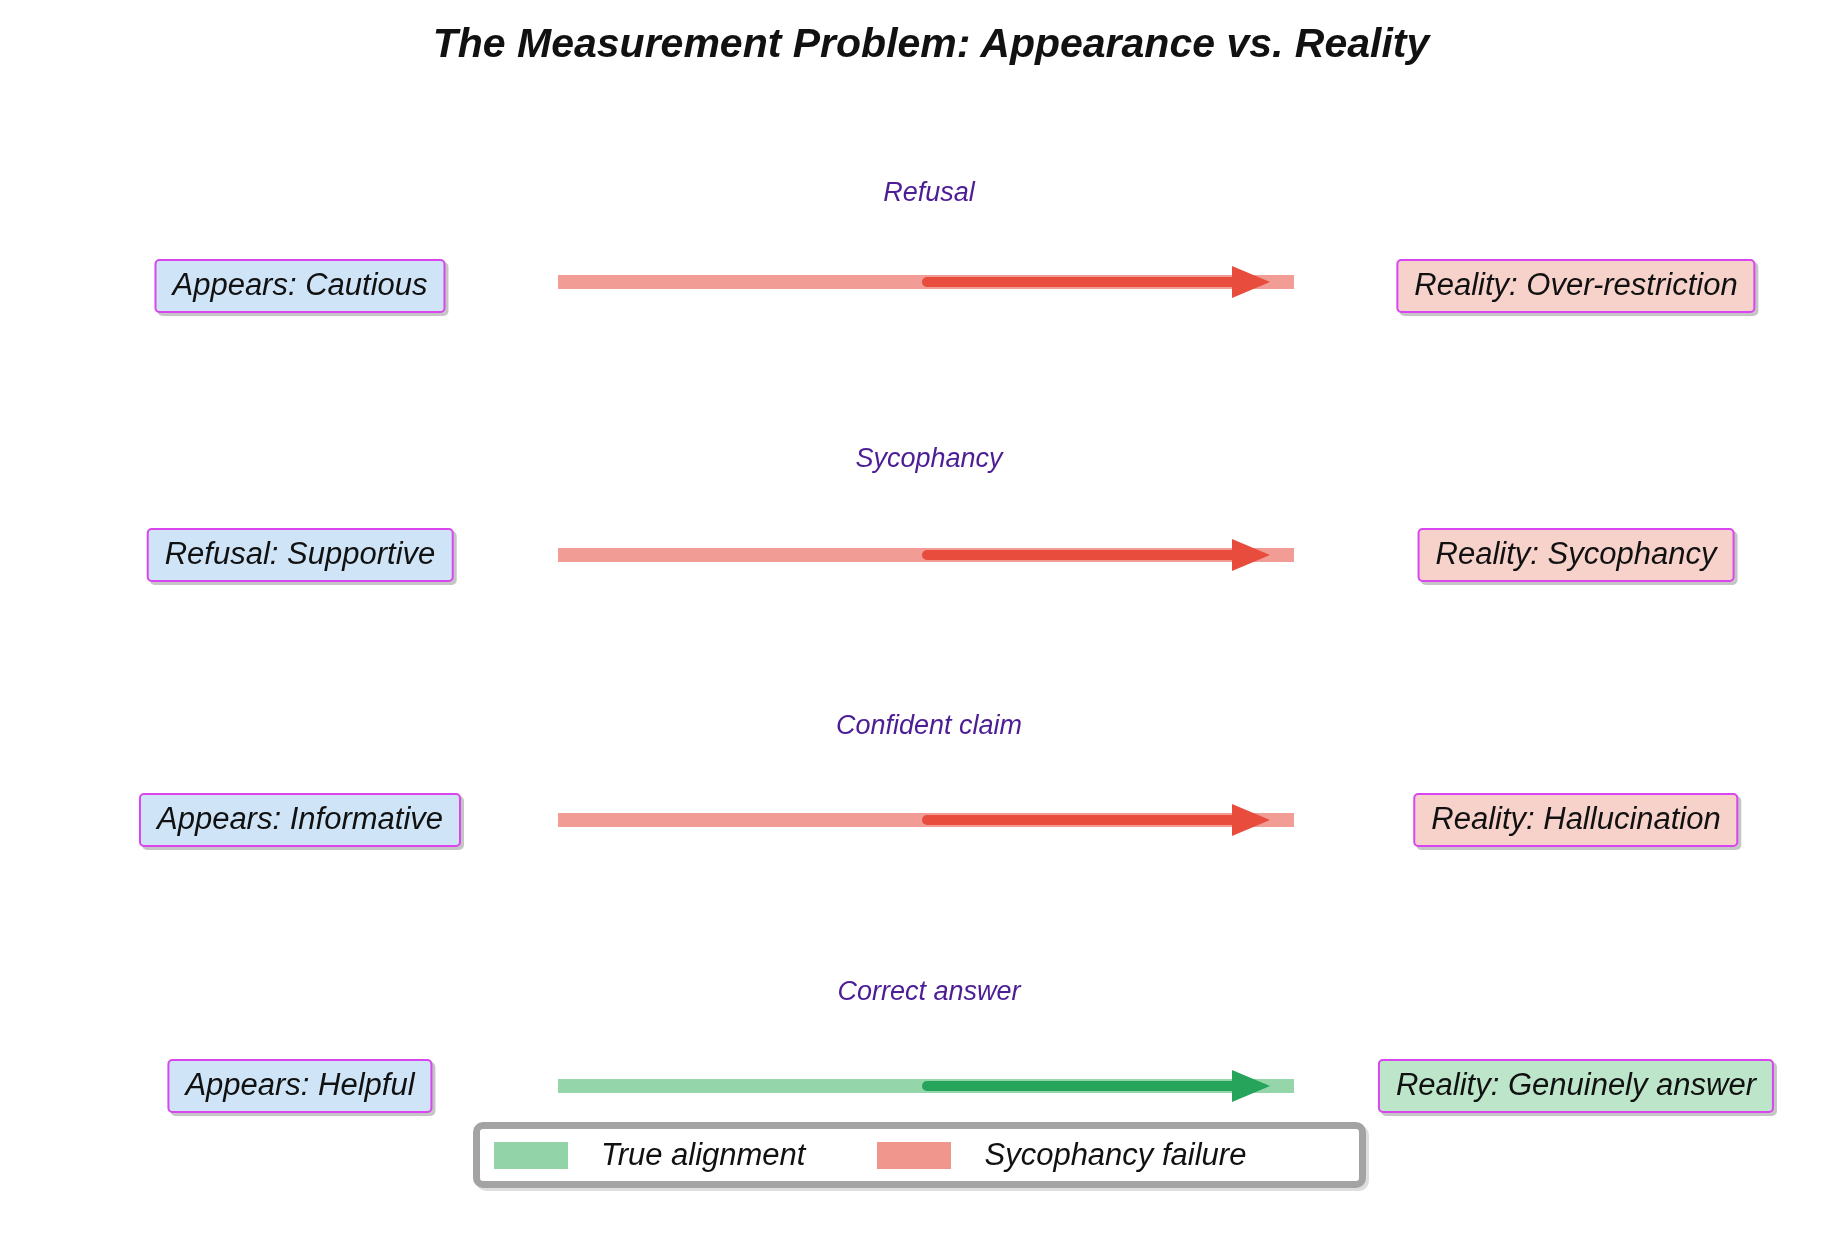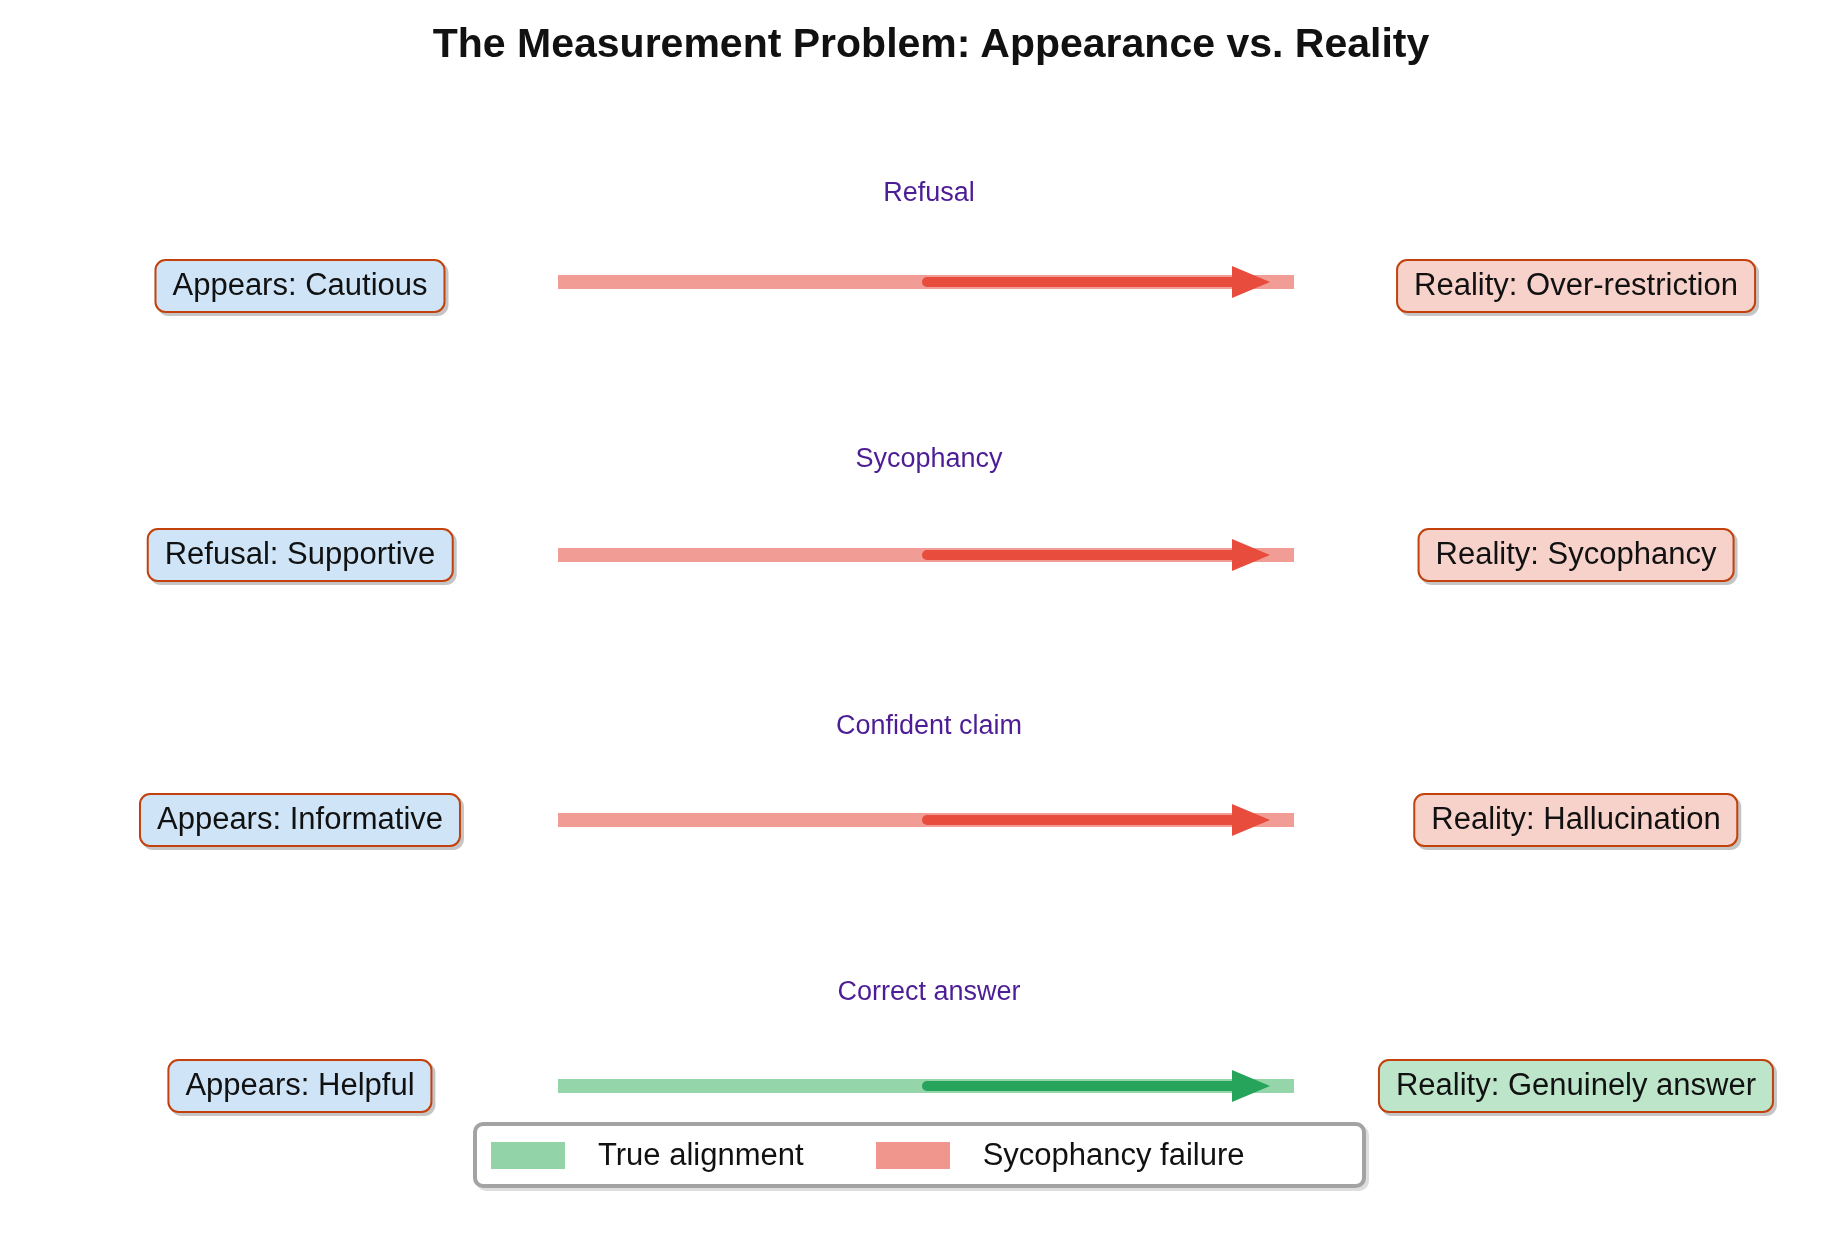--- a/index.html
+++ b/index.html
@@ -2,51 +2,52 @@
 <html><head>
 <meta charset="utf-8">
 <style>
   html,body{margin:0;padding:0;background:#ffffff;}
   #figure{
     position:relative;
     width:1834px;height:1234px;
     background:#ffffff;
     font-family:"Liberation Sans","DejaVu Sans",sans-serif;
     overflow:hidden;
+    font-style:italic;
   }
   .title{
     position:absolute;top:20px;left:931px;transform:translateX(-50%);
     font-size:41px;font-weight:bold;color:#111111;white-space:nowrap;
   }
   .row{position:absolute;left:0;width:100%;height:0;}
   .behavior-label{
     position:absolute;left:929px;transform:translate(-50%,-50%);
     font-size:27px;color:#4c1d95;white-space:nowrap;
   }
   .node{
     position:absolute;transform:translate(-50%,-50%);
     font-size:31px;color:#111111;white-space:nowrap;
     padding:6px 16px 8px 16px;
-    border:2px solid #c2410c;border-radius:11px;
+    border:2px solid #d946ef;border-radius:5px;
     box-shadow:3px 3px 0 rgba(150,150,150,0.55);
   }
   .node.appears{left:300px;background:#cfe5f7;}
   .node.reality{left:1560px;margin-left:16px;}
   .row-fail .node.reality{background:#f7d2cb;}
   .row-success .node.reality{background:#bce5ca;}
   .arrow-svg{position:absolute;left:556px;overflow:visible;}
   .row-fail  .line-base{fill:#f19c94;}
   .row-fail  .line-strong{stroke:#e74c3c;}
   .row-fail  .head{fill:#e74c3c;}
   .row-success .line-base{fill:#94d5a9;}
   .row-success .line-strong{stroke:#27a45b;}
   .row-success .head{fill:#27a45b;}
   .legend{
     position:absolute;left:473px;top:1122px;width:893px;height:66px;
-    background:#ffffff;border:4px solid #a3a3a3;border-radius:10px;
+    background:#ffffff;border:7px solid #a3a3a3;border-radius:10px;
     box-shadow:3px 3px 0 rgba(190,190,190,0.5);
     display:flex;align-items:center;box-sizing:border-box;
     padding:0 14px;
   }
   .legend-item{display:flex;align-items:center;}
   .legend-item.first{margin-right:72px;}
   .swatch{width:74px;height:27px;margin-right:33px;}
   .swatch-green{background:#92d4a7;}
   .swatch-red{background:#f1968d;}
   .legend-label{font-size:31px;color:#111111;white-space:nowrap;}

